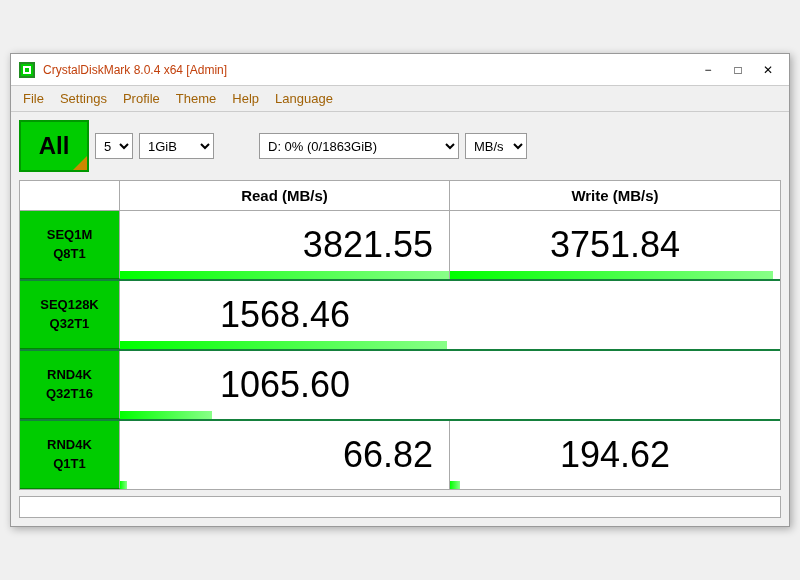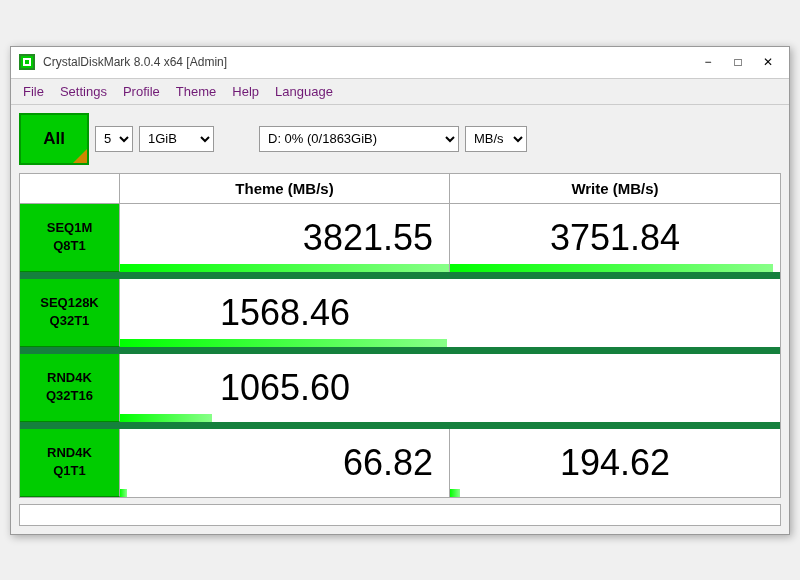--- a/index.html
+++ b/index.html
@@ -32,21 +32,21 @@
       display: flex;
       align-items: center;
       gap: 8px;
     }
     .title-bar-icon {
       width: 16px;
       height: 16px;
     }
     .title-bar-text {
       font-size: 12px;
-      color: #404040;
+      color: #c2410c;
     }
     .title-bar-controls {
       display: flex;
       gap: 4px;
     }
     .title-btn {
       width: 26px;
       height: 20px;
       border: none;
       background: transparent;
@@ -61,37 +61,37 @@
       background: #f0f0f0;
       display: flex;
       gap: 0;
       padding: 2px 4px;
       border-bottom: 1px solid #ccc;
     }
     .menu-item {
       padding: 3px 8px;
       font-size: 13px;
       cursor: pointer;
-      color: #701a75;
+      color: #a16207;
     }
     .main-content {
       padding: 8px;
       background: #f0f0f0;
     }
     .toolbar {
       display: flex;
       align-items: center;
       gap: 6px;
       margin-bottom: 8px;
     }
     .btn-all {
       background: #00cc00;
       color: #000;
       font-weight: bold;
-      font-size: 17px;
+      font-size: 24px;
       border: 2px solid #009900;
       padding: 8px 16px;
       cursor: pointer;
       min-width: 70px;
       height: 52px;
       position: relative;
       display: flex;
       align-items: center;
       justify-content: center;
     }
@@ -132,21 +132,21 @@
       font-weight: bold;
       font-size: 15px;
       padding: 6px 4px;
       background: #fff;
       border-right: 1px solid #aaa;
     }
     .th-cell:last-child { border-right: none; }
     .table-row {
       display: grid;
       grid-template-columns: 100px 1fr 1fr;
-      border-bottom: 7px solid #15803d;
+      border-bottom: 2px solid #15803d;
     }
     .table-row:last-child { border-bottom: none; }
     .row-label {
       background: #00cc00;
       display: flex;
       align-items: center;
       justify-content: center;
       font-weight: bold;
       font-size: 13px;
       text-align: center;
@@ -238,21 +238,21 @@
         <option>MB/s</option>
         <option>GB/s</option>
         <option>IOPS</option>
       </select>
     </div>
 
     <div class="table-area">
 
       <div class="table-header">
         <div class="th-empty"></div>
-        <div class="th-cell">Theme (MB/s)</div>
+        <div class="th-cell">Read (MB/s)</div>
         <div class="th-cell">Write (MB/s)</div>
       </div>
 
       <div class="table-row">
         <div class="row-label">SEQ1M<br>Q8T1</div>
         <div class="row-value">
           <span>3821.55</span>
           <div class="bar" style="width:100%"></div>
         </div>
         <div class="row-value">

